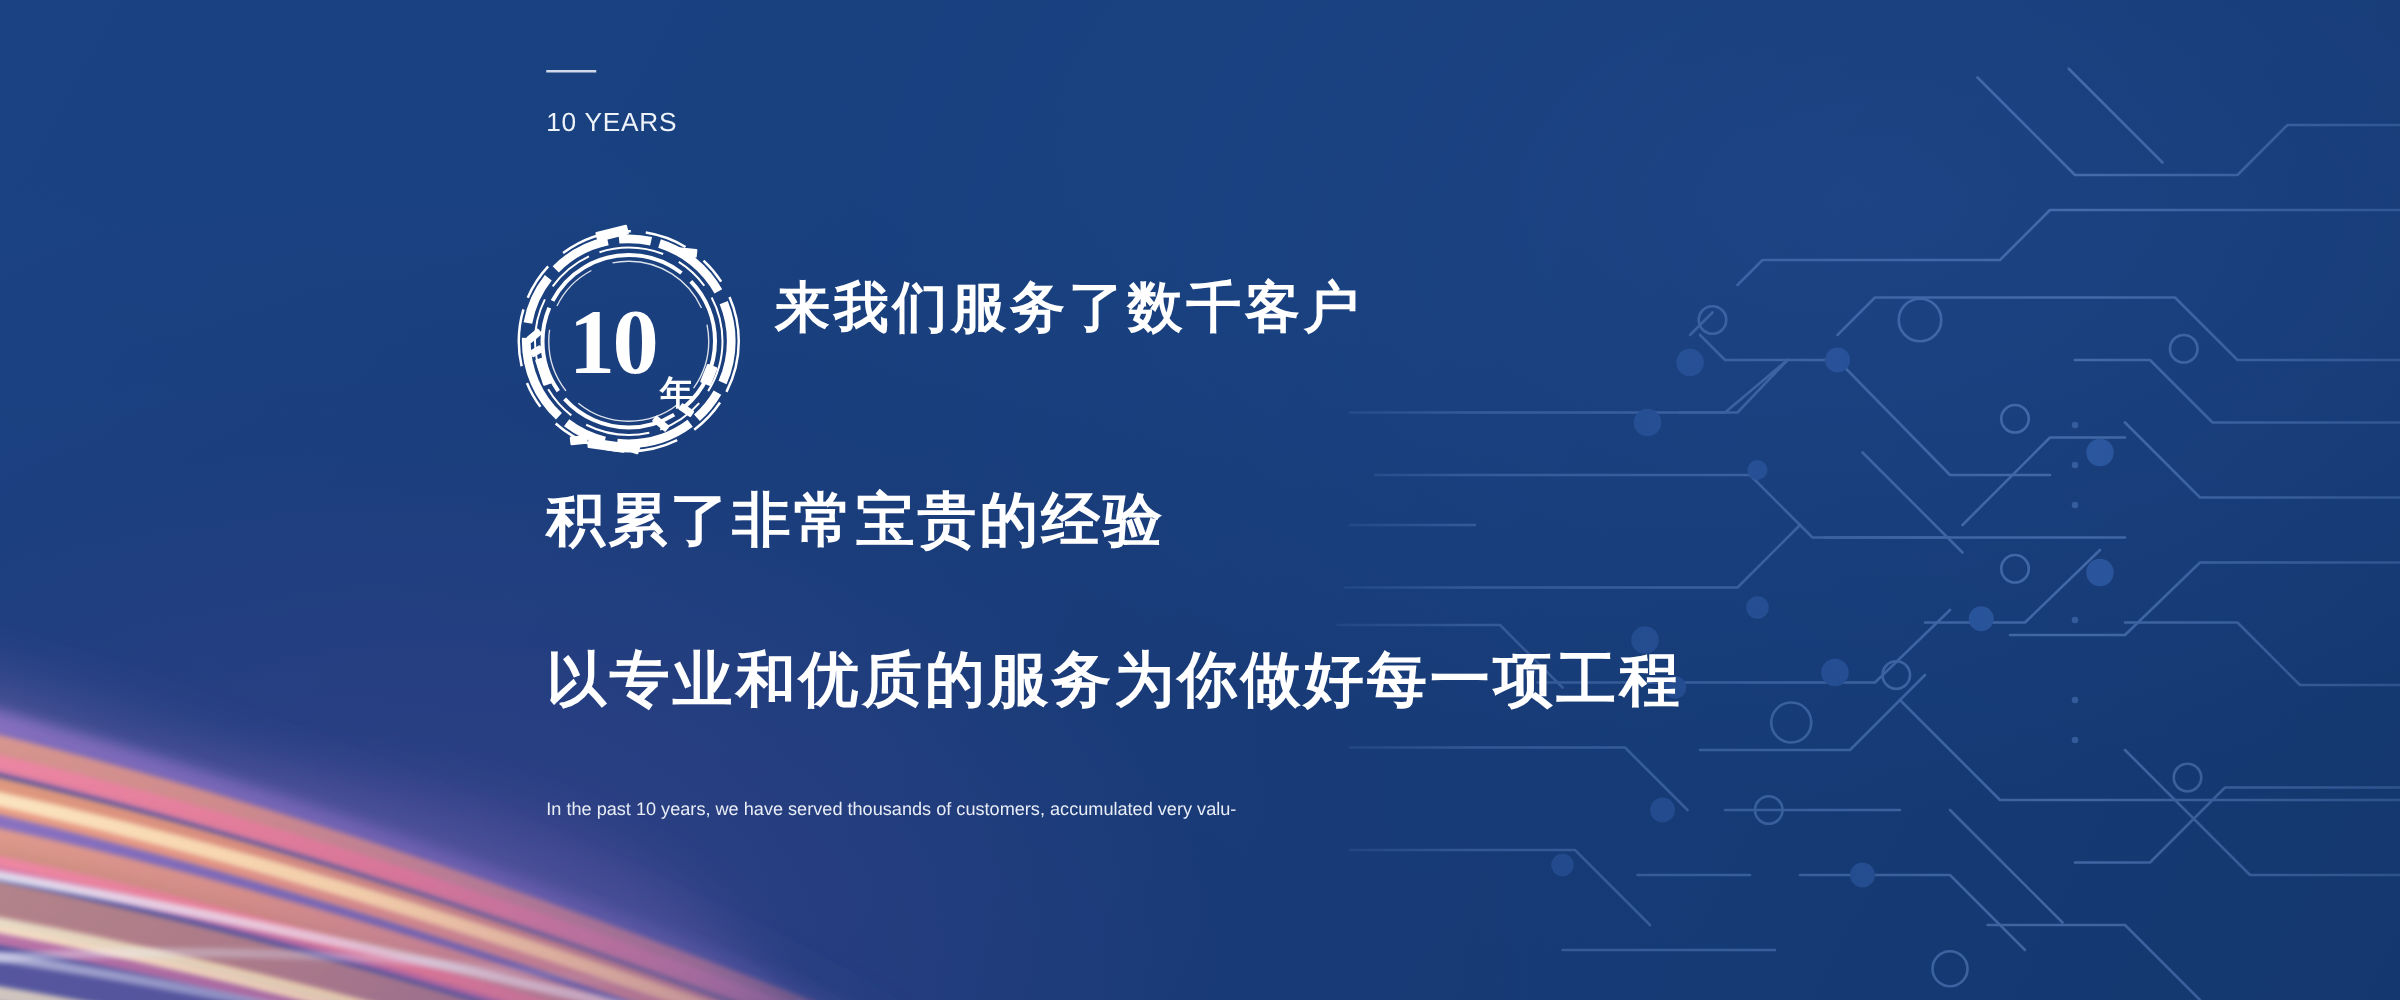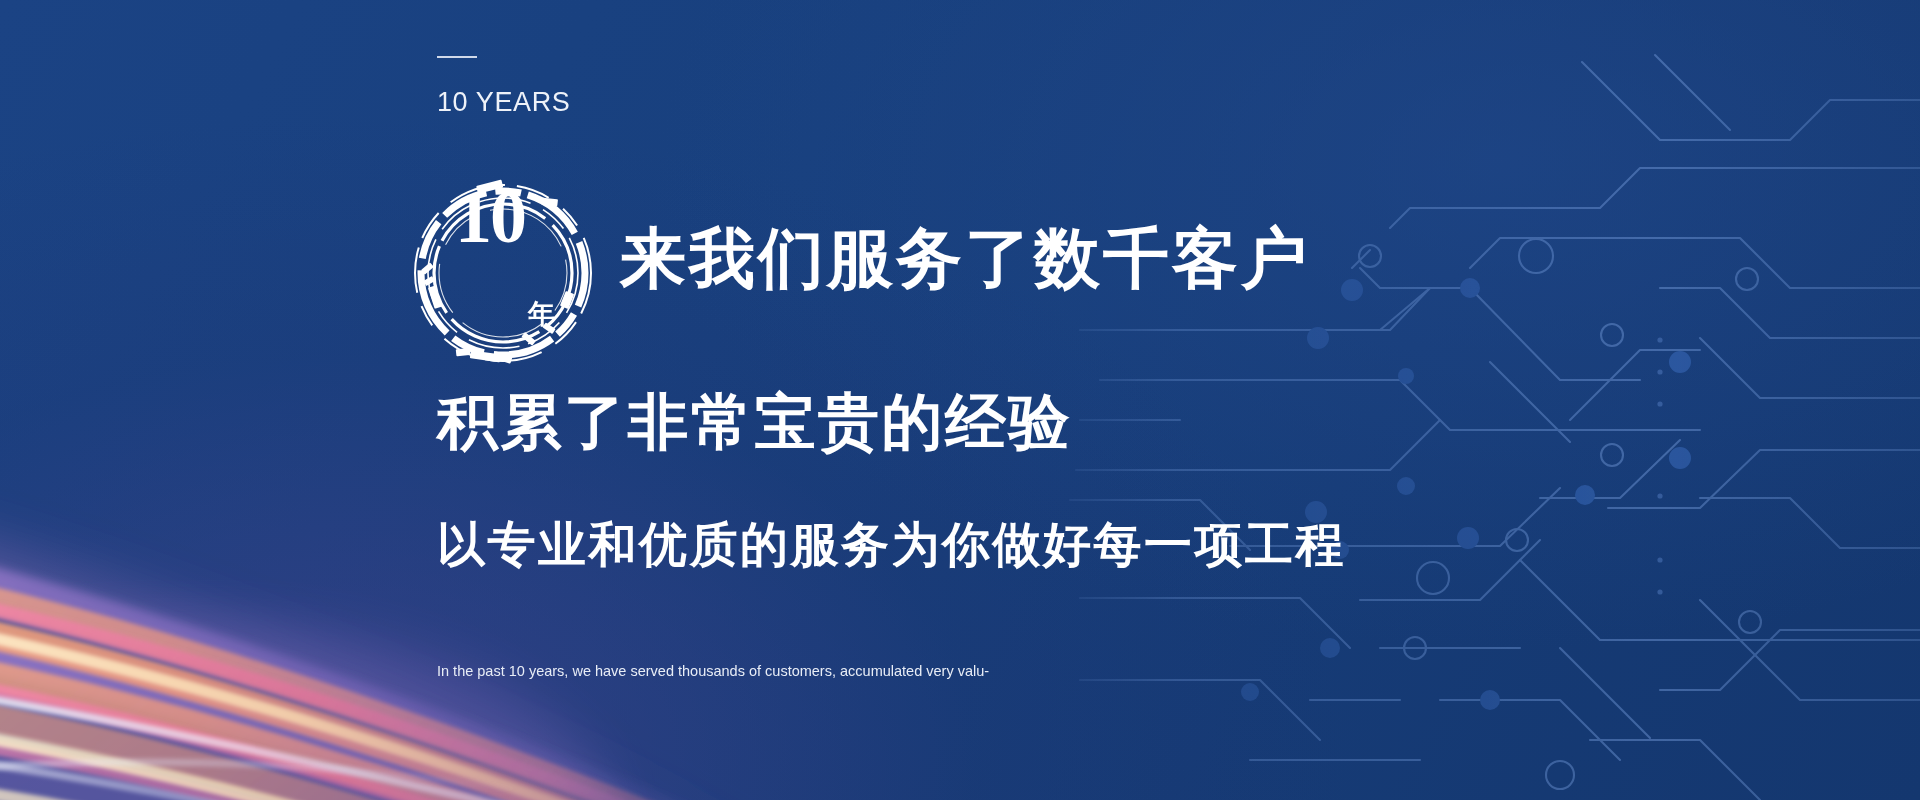--- a/index.html
+++ b/index.html
@@ -22,63 +22,63 @@
 
   
   .content{ position:absolute; left:0; top:0; width:1920px; height:800px; }
 
   .eyebrow-rule{
     position:absolute; left:437px; top:56px; width:40px; height:2px;
     background:#dfe6f2; opacity:.92;
   }
   .eyebrow{
     position:absolute; left:437px; top:87px;
-    font-size:27px; letter-spacing:.6px; color:#eef2f9; font-weight:400; white-space:nowrap;
+    font-size:21px; letter-spacing:.6px; color:#eef2f9; font-weight:400; white-space:nowrap;
   }
 
   .badge{
     position:absolute; left:408px; top:178px; width:190px; height:190px;
   }
   .badge svg{ display:block; width:190px; height:190px; }
   .badge-text{
-    position:absolute; inset:0; display:flex; justify-content:center;
+    position:absolute; inset:0; display:flex; align-items:center; justify-content:center;
     color:#fff; line-height:1; padding-left:4px; padding-top:2px;
   }
   .badge-num{
     font-family:"Liberation Serif", serif; font-weight:700; font-size:74px;
     letter-spacing:-2px; display:inline-block;
   }
   .badge-unit{
     font-size:27px; font-weight:700; display:inline-block;
     align-self:flex-end; margin-bottom:40px; margin-left:3px;
   }
 
   .headline{
     position:absolute; left:620px; top:225px;
-    font-size:66px; font-weight:700; color:#ffffff; letter-spacing:3px;
+    font-size:44px; font-weight:700; color:#ffffff; letter-spacing:3px;
     white-space:nowrap; line-height:1;
   }
 
   .line2{
     position:absolute; left:437px; top:392px;
-    font-size:61px; font-weight:700; color:#ffffff; letter-spacing:2.5px;
+    font-size:47px; font-weight:700; color:#ffffff; letter-spacing:2.5px;
     white-space:nowrap; line-height:1;
   }
 
   .line3{
     position:absolute; left:437px; top:521px;
     font-size:48px; font-weight:700; color:#ffffff; letter-spacing:2.5px;
     white-space:nowrap; line-height:1;
   }
 
   .caption{
     position:absolute; left:437px; top:638px; width:540px;
     font-size:14.5px; line-height:1.45; color:#e8edf6; font-weight:400;
   }
-  .caption div{ white-space:nowrap;margin-top:23px; }
+  .caption div{ white-space:nowrap; }
 </style>
 </head>
 <body>
 
 <div id="banner">
 
   <svg id="circuit" viewBox="0 0 1920 800" preserveAspectRatio="none">
     <defs>
       <linearGradient id="fadeRight" x1="0" y1="0" x2="1" y2="0">
         <stop offset="0" stop-color="#5b86cc" stop-opacity="0"></stop>

